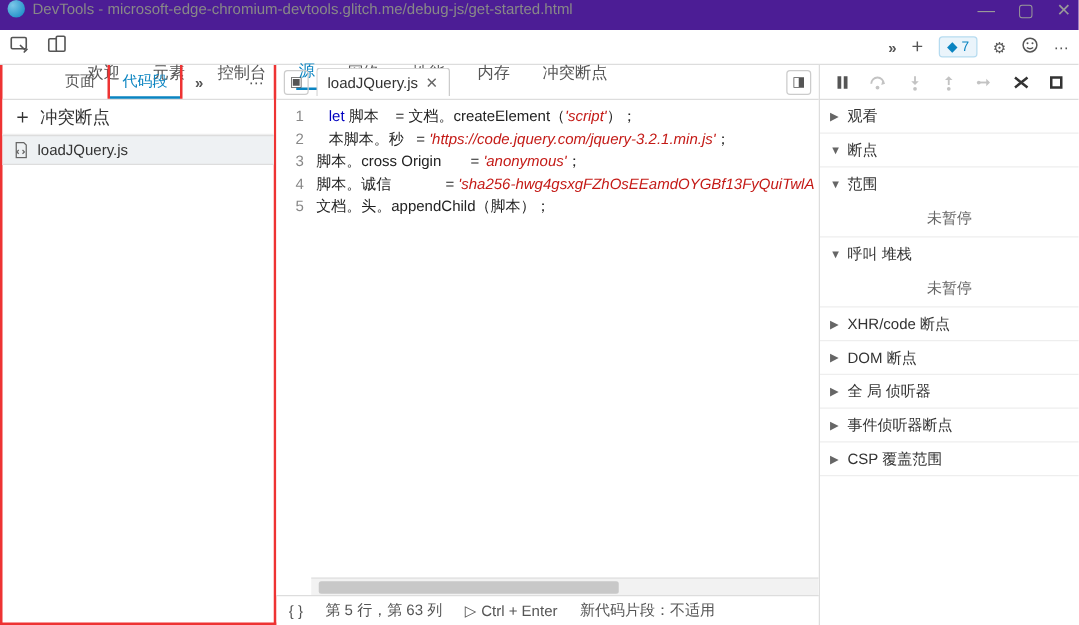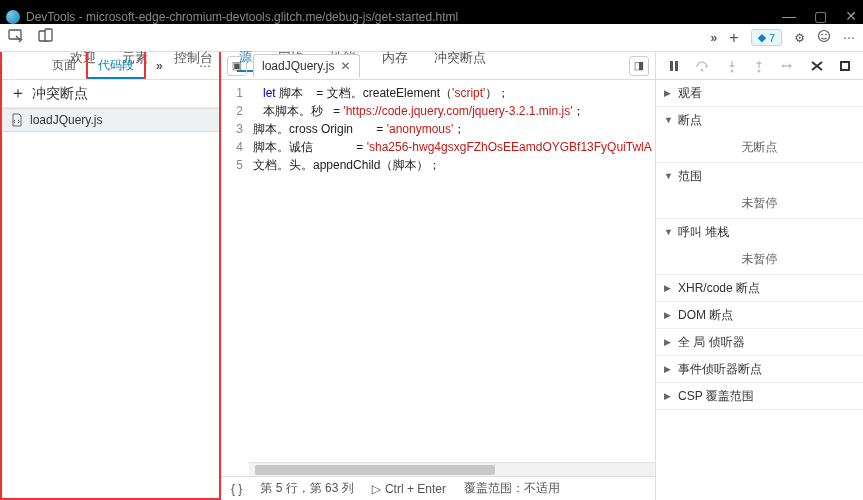--- a/index.html
+++ b/index.html
@@ -1,17 +1,17 @@
 <!DOCTYPE html>
 <html><head>
 <meta charset="utf-8">
 <style>
 * { margin: 0; padding: 0; box-sizing: border-box; font-family: "Segoe UI", "Microsoft YaHei", sans-serif; }
 body { width: 863px; height: 500px; background: #fff; font-size: 12px; color: #333; overflow: hidden; }
-.titlebar { height: 24px; background: #000000; display: flex; align-items: flex-end; padding: 0 6px; color: #888; font-size: 12px; }
+.titlebar { height: 24px; background: #4c1d95; display: flex; align-items: flex-start; padding: 0 6px; color: #888; font-size: 12px; }
 .titlebar .app-icon { width: 14px; height: 14px; border-radius: 50%; background: radial-gradient(circle at 30% 30%, #7cc7e8, #0a84c1); margin-right: 6px; }
 .win-controls { margin-left: auto; display: flex; gap: 18px; color: #999; font-size: 14px; }
 .toolbar { height: 28px; border-bottom: 1px solid #ddd; display: flex; align-items: center; padding: 0 8px; gap: 14px; }
 .toolbar .ico { color: #555; font-size: 14px; }
 .tab-row { display: flex; gap: 22px; align-items: center; flex: 1; margin-top: 40px; }
 .tab { color: #555; font-size: 13px; padding: 4px 2px; cursor: default; }
 .tab.active { color: #0a84c1; border-bottom: 2px solid #0a84c1; }
 .toolbar-right { display: flex; align-items: center; gap: 12px; color: #555; }
 .badge { background: #eaf4fb; border: 1px solid #b6dbf0; color: #0a84c1; border-radius: 3px; padding: 1px 6px; font-size: 11px; display: flex; align-items: center; gap: 3px; }
 .main { display: flex; height: 448px; }
@@ -29,21 +29,21 @@
 .center { flex: 1; display: flex; flex-direction: column; min-width: 0; }
 .file-tabs { height: 28px; border-bottom: 1px solid #ddd; display: flex; align-items: center; padding: 0 6px; gap: 6px; }
 .file-tabs .nav-ico { width: 20px; height: 20px; border: 1px solid #ccc; border-radius: 3px; display: flex; align-items: center; justify-content: center; font-size: 11px; color: #555; }
 .file-tab { padding: 4px 8px; border: 1px solid #ccc; border-bottom: none; background: #fff; border-radius: 3px 3px 0 0; display: flex; align-items: center; gap: 6px; font-size: 12px; }
 .file-tab .close { color: #666; font-size: 12px; }
 .file-tabs .spacer { flex: 1; }
 .editor { flex: 1; display: flex; font-family: Consolas, monospace; font-size: 12px; overflow: hidden; position: relative; }
 .gutter { width: 28px; text-align: right; padding: 4px 6px 0 0; color: #888; line-height: 18px; background: #fff; }
 .code { flex: 1; padding: 4px 0 0 4px; line-height: 18px; white-space: pre; color: #222; overflow: hidden; }
 .kw { color: #0000c0; }
-.str { color: #c41a16; }
+.str { color: #c41a16; font-style: italic; }
 .scroll-h { position: absolute; bottom: 0; left: 28px; right: 0; height: 14px; background: #f2f2f2; border-top: 1px solid #e0e0e0; }
 .scroll-thumb { position: absolute; left: 6px; top: 2px; width: 240px; height: 10px; background: #c8c8c8; border-radius: 2px; }
 .statusbar { height: 24px; border-top: 1px solid #ddd; display: flex; align-items: center; gap: 18px; padding: 0 10px; font-size: 12px; color: #555; }
 .statusbar .play { display: flex; align-items: center; gap: 4px; }
 .right { width: 208px; border-left: 1px solid #ddd; display: flex; flex-direction: column; }
 .dbg-toolbar { height: 28px; border-bottom: 1px solid #ddd; display: flex; align-items: center; justify-content: space-around; padding: 0 4px; color: #666; }
 .dbg-toolbar svg { display: block; }
 .dbg-toolbar .dim { opacity: 0.35; }
 .section { border-bottom: 1px solid #eee; }
 .sec-head { height: 26px; display: flex; align-items: center; gap: 4px; padding: 0 8px; font-size: 12px; color: #333; }
@@ -144,21 +144,21 @@
           <div class="scroll-thumb"></div>
         </div>
     </div>
     <div class="statusbar">
       <span>{ }</span>
       <span>第 5 行，第 63 列</span>
       <span class="play">
           <span>▷</span>
           <span>Ctrl + Enter</span>
         </span>
-      <span>覆盖范围：不适用</span>
+      <span>新代码片段：不适用</span>
     </div>
   </div>
 
   <div class="right">
     <div class="dbg-toolbar">
       <span>
           <svg width="14" height="14" viewBox="0 0 14 14">
             <rect x="3" y="2" width="3" height="10" fill="#555"></rect>
             <rect x="8" y="2" width="3" height="10" fill="#555"></rect>
           </svg>
@@ -207,21 +207,20 @@
         <div class="sec-head">
           <span class="arrow">▶</span>
           <span>观看</span>
         </div>
       </div>
     <div class="section">
       <div class="sec-head">
           <span class="arrow">▼</span>
           <span>断点</span>
         </div>
-      <div class="sec-body">无断点</div>
     </div>
     <div class="section">
       <div class="sec-head">
           <span class="arrow">▼</span>
           <span>范围</span>
         </div>
       <div class="sec-body">未暂停</div>
     </div>
     <div class="section">
       <div class="sec-head">

